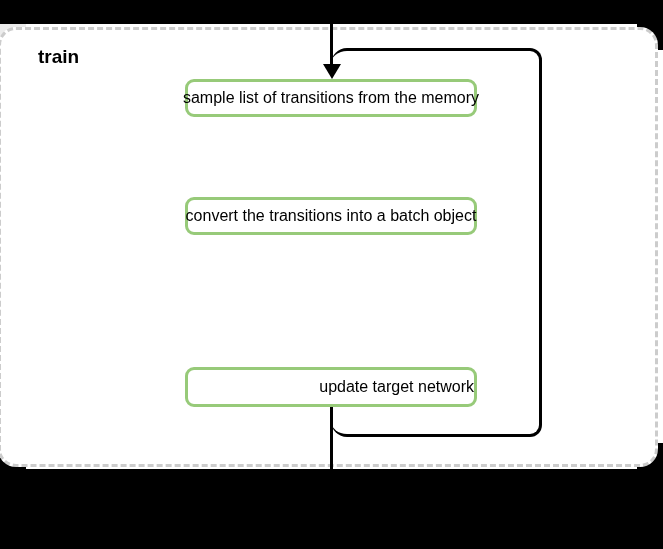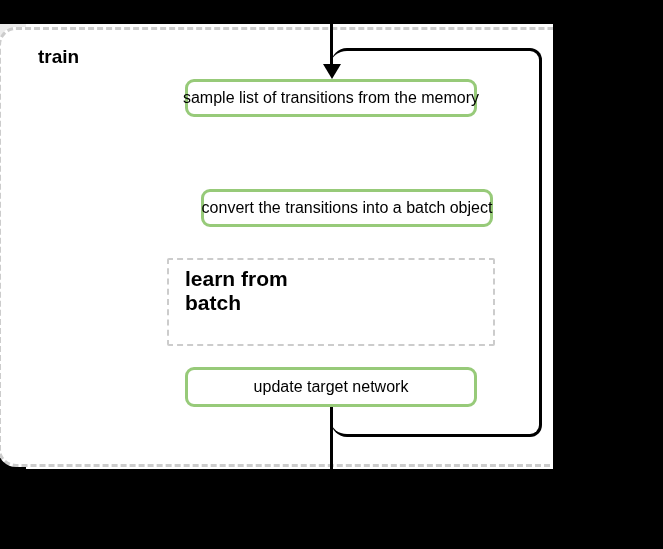--- a/index.html
+++ b/index.html
@@ -1,17 +1,17 @@
 <!DOCTYPE html>
 <html><head>
 <meta charset="utf-8">
 <style>
   html,body{margin:0;padding:0;background:#000;}
   .stage{
-    position:relative;width:553px;height:549px;background:#ffffff;
+    position:relative;width:663px;height:549px;background:#ffffff;
     font-family:"Liberation Sans","DejaVu Sans",sans-serif;overflow:hidden;
   }
   .band{position:absolute;left:0;width:663px;background:#000;}
   .band-top{top:0;height:24px;}
   .band-bottom{top:469px;height:80px;}
   .notch{position:absolute;width:26px;height:26px;background:#000;}
   .notch-tl{left:0;top:24px;background:#ececec;}
   .notch-tr{left:637px;top:24px;}
   .notch-bl{left:0;top:443px;}
   .notch-br{left:637px;top:443px;}
@@ -36,22 +36,22 @@
   }
   .exit-line{position:absolute;left:330px;top:405px;width:3px;height:64px;background:#000;}
   .step{
     position:absolute;left:185px;width:292px;height:38px;box-sizing:border-box;
     border:3px solid #97ca79;border-radius:9px;background:#ffffff;
     display:flex;align-items:center;justify-content:center;
     font-size:16px;color:#000;text-align:center;white-space:nowrap;
   }
   .step-1{top:79px;}
   .step-2{top:138px;height:39px;}
-  .step-3{top:189px;margin-left:16px;}
-  .step-4{top:367px;height:40px;}
+  .step-3{top:197px;}
+  .step-4{top:367px;height:40px;justify-content:flex-end;}
   .subprocess{
     position:absolute;left:167px;top:258px;width:328px;height:88px;
     box-sizing:border-box;border:2px dashed #cccccc;border-radius:2px;background:#ffffff;
   }
   .subprocess-label{
     margin:7px 0 0 16px;font-size:21px;font-weight:bold;color:#000;
     line-height:1.12;white-space:pre-line;
   }
   .loop-label{
     position:absolute;left:538px;top:219px;width:110px;text-align:center;
@@ -81,23 +81,19 @@
 
   <div class="exit-line"></div>
 
   <div class="step step-1">
     <span>sample list of transitions from the memory</span>
   </div>
   <div class="step step-3">
     <span>convert the transitions into a batch object</span>
   </div>
 
-  <div class="subprocess">
-    <div class="subprocess-label">learn from
-batch</div>
-  </div>
 
   <div class="step step-4">
     <span>update target network</span>
   </div>
 
 
 </div>
 
 </body></html>

